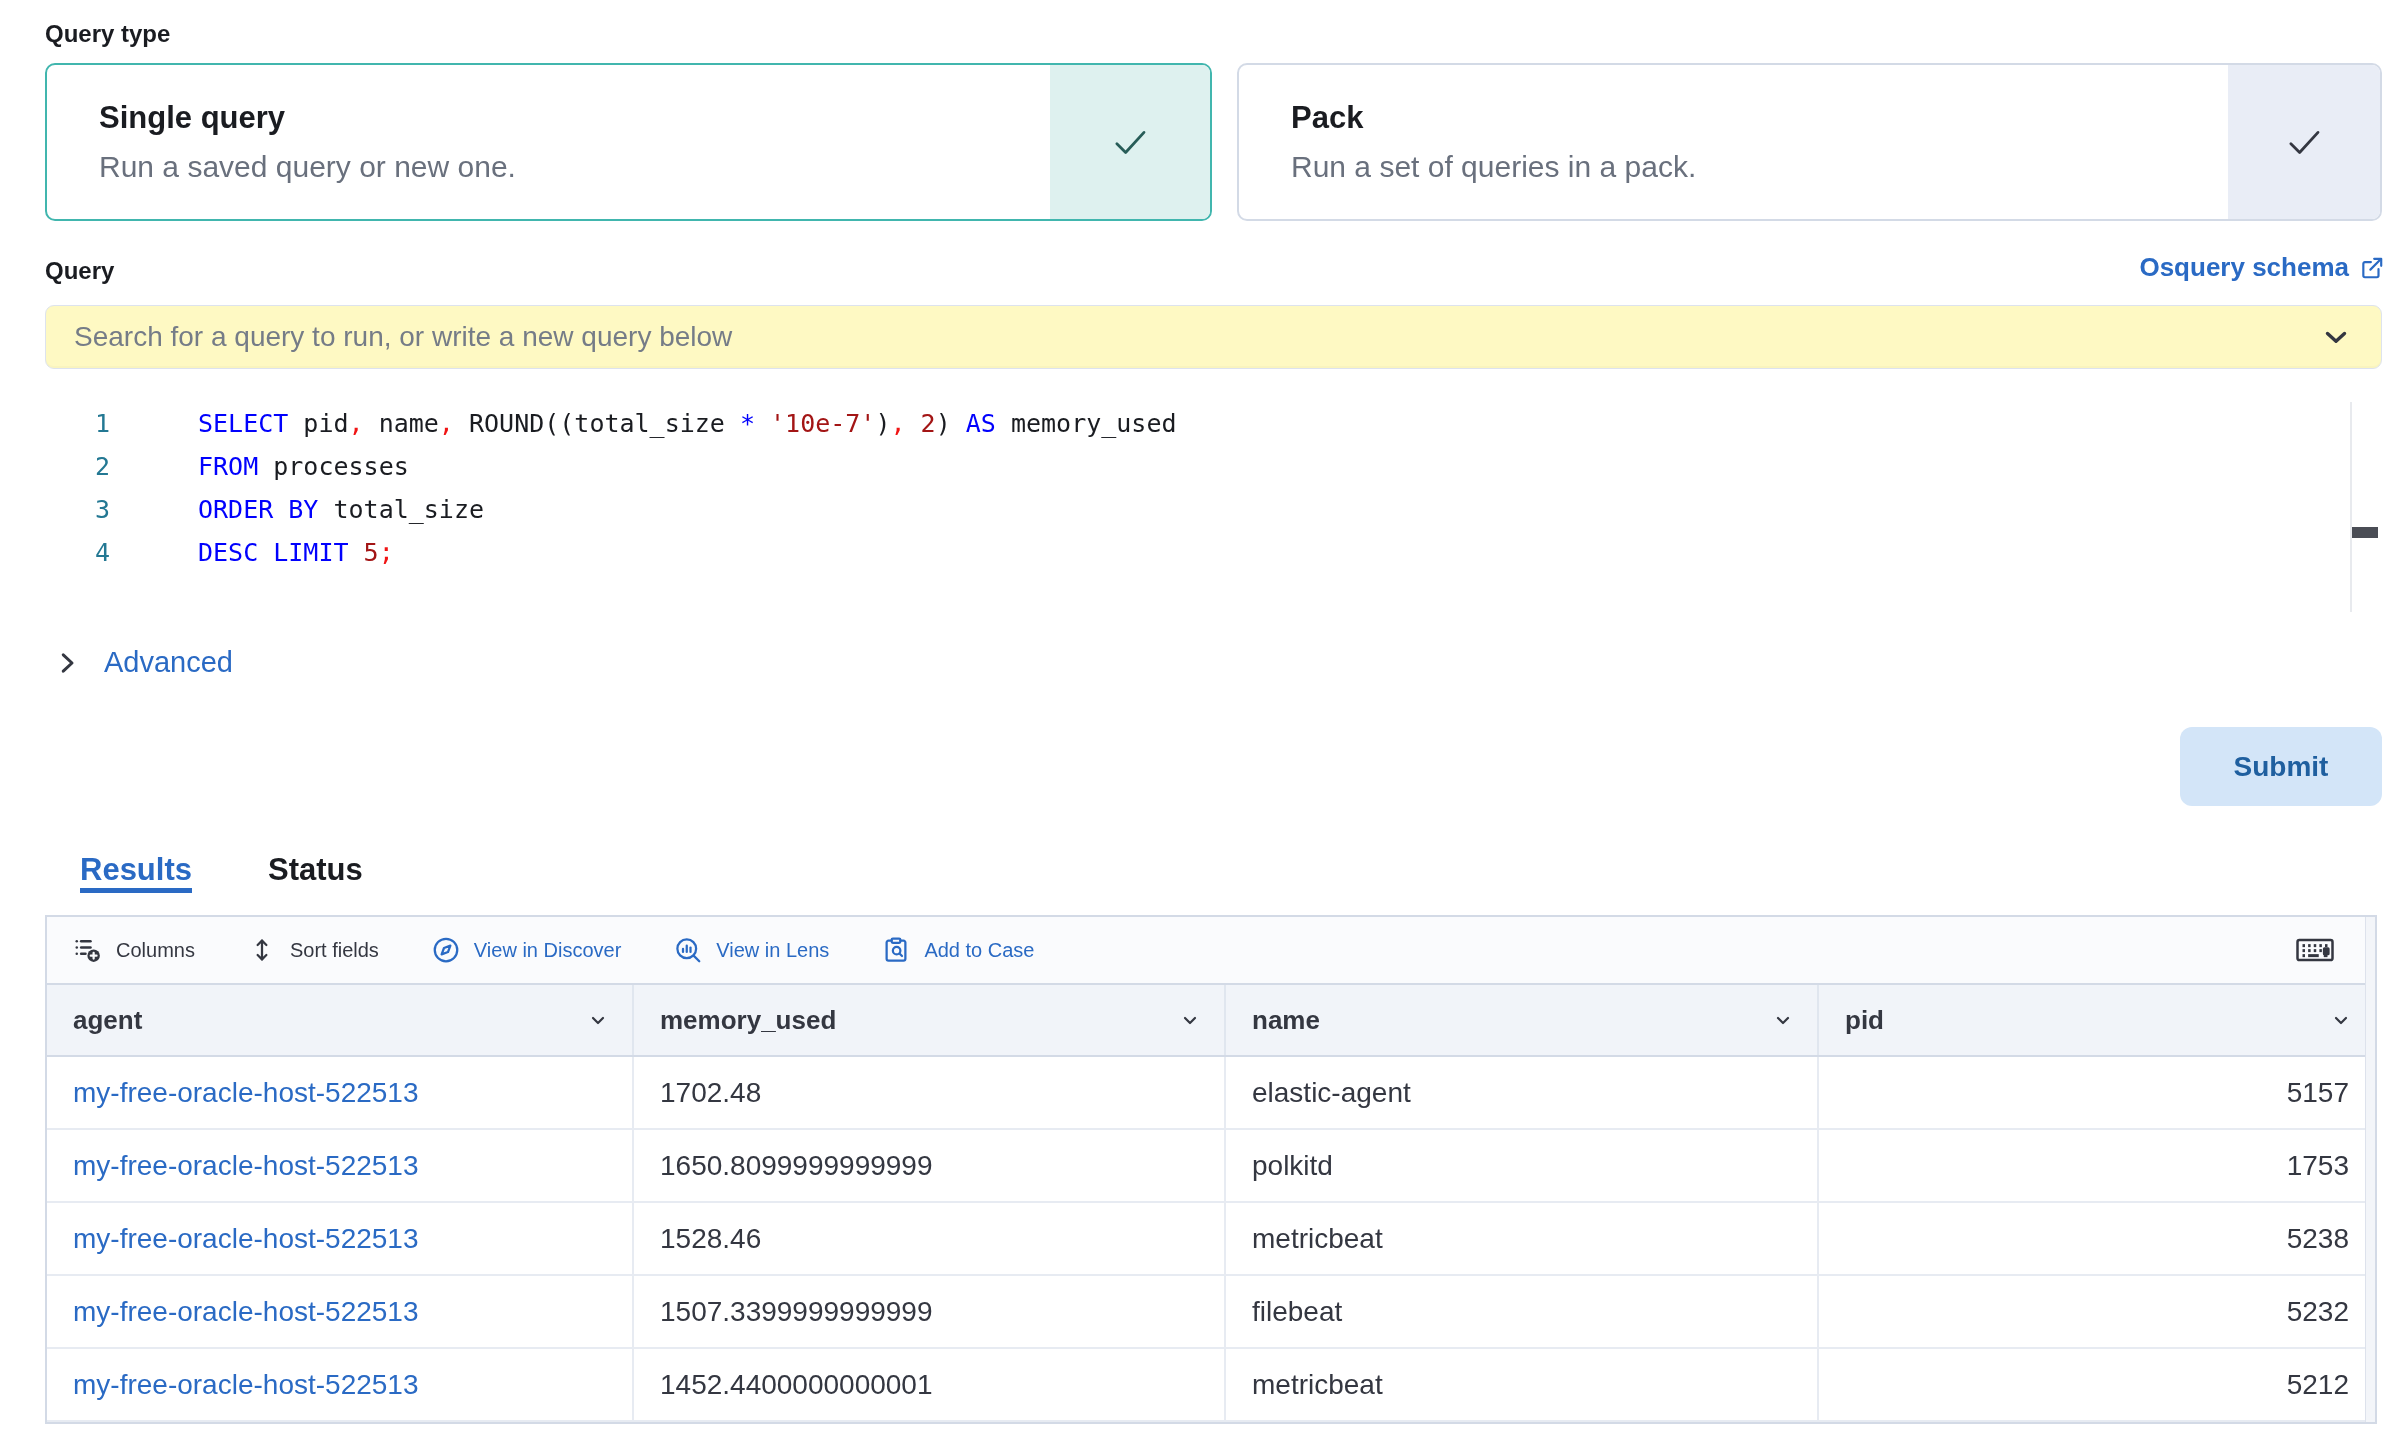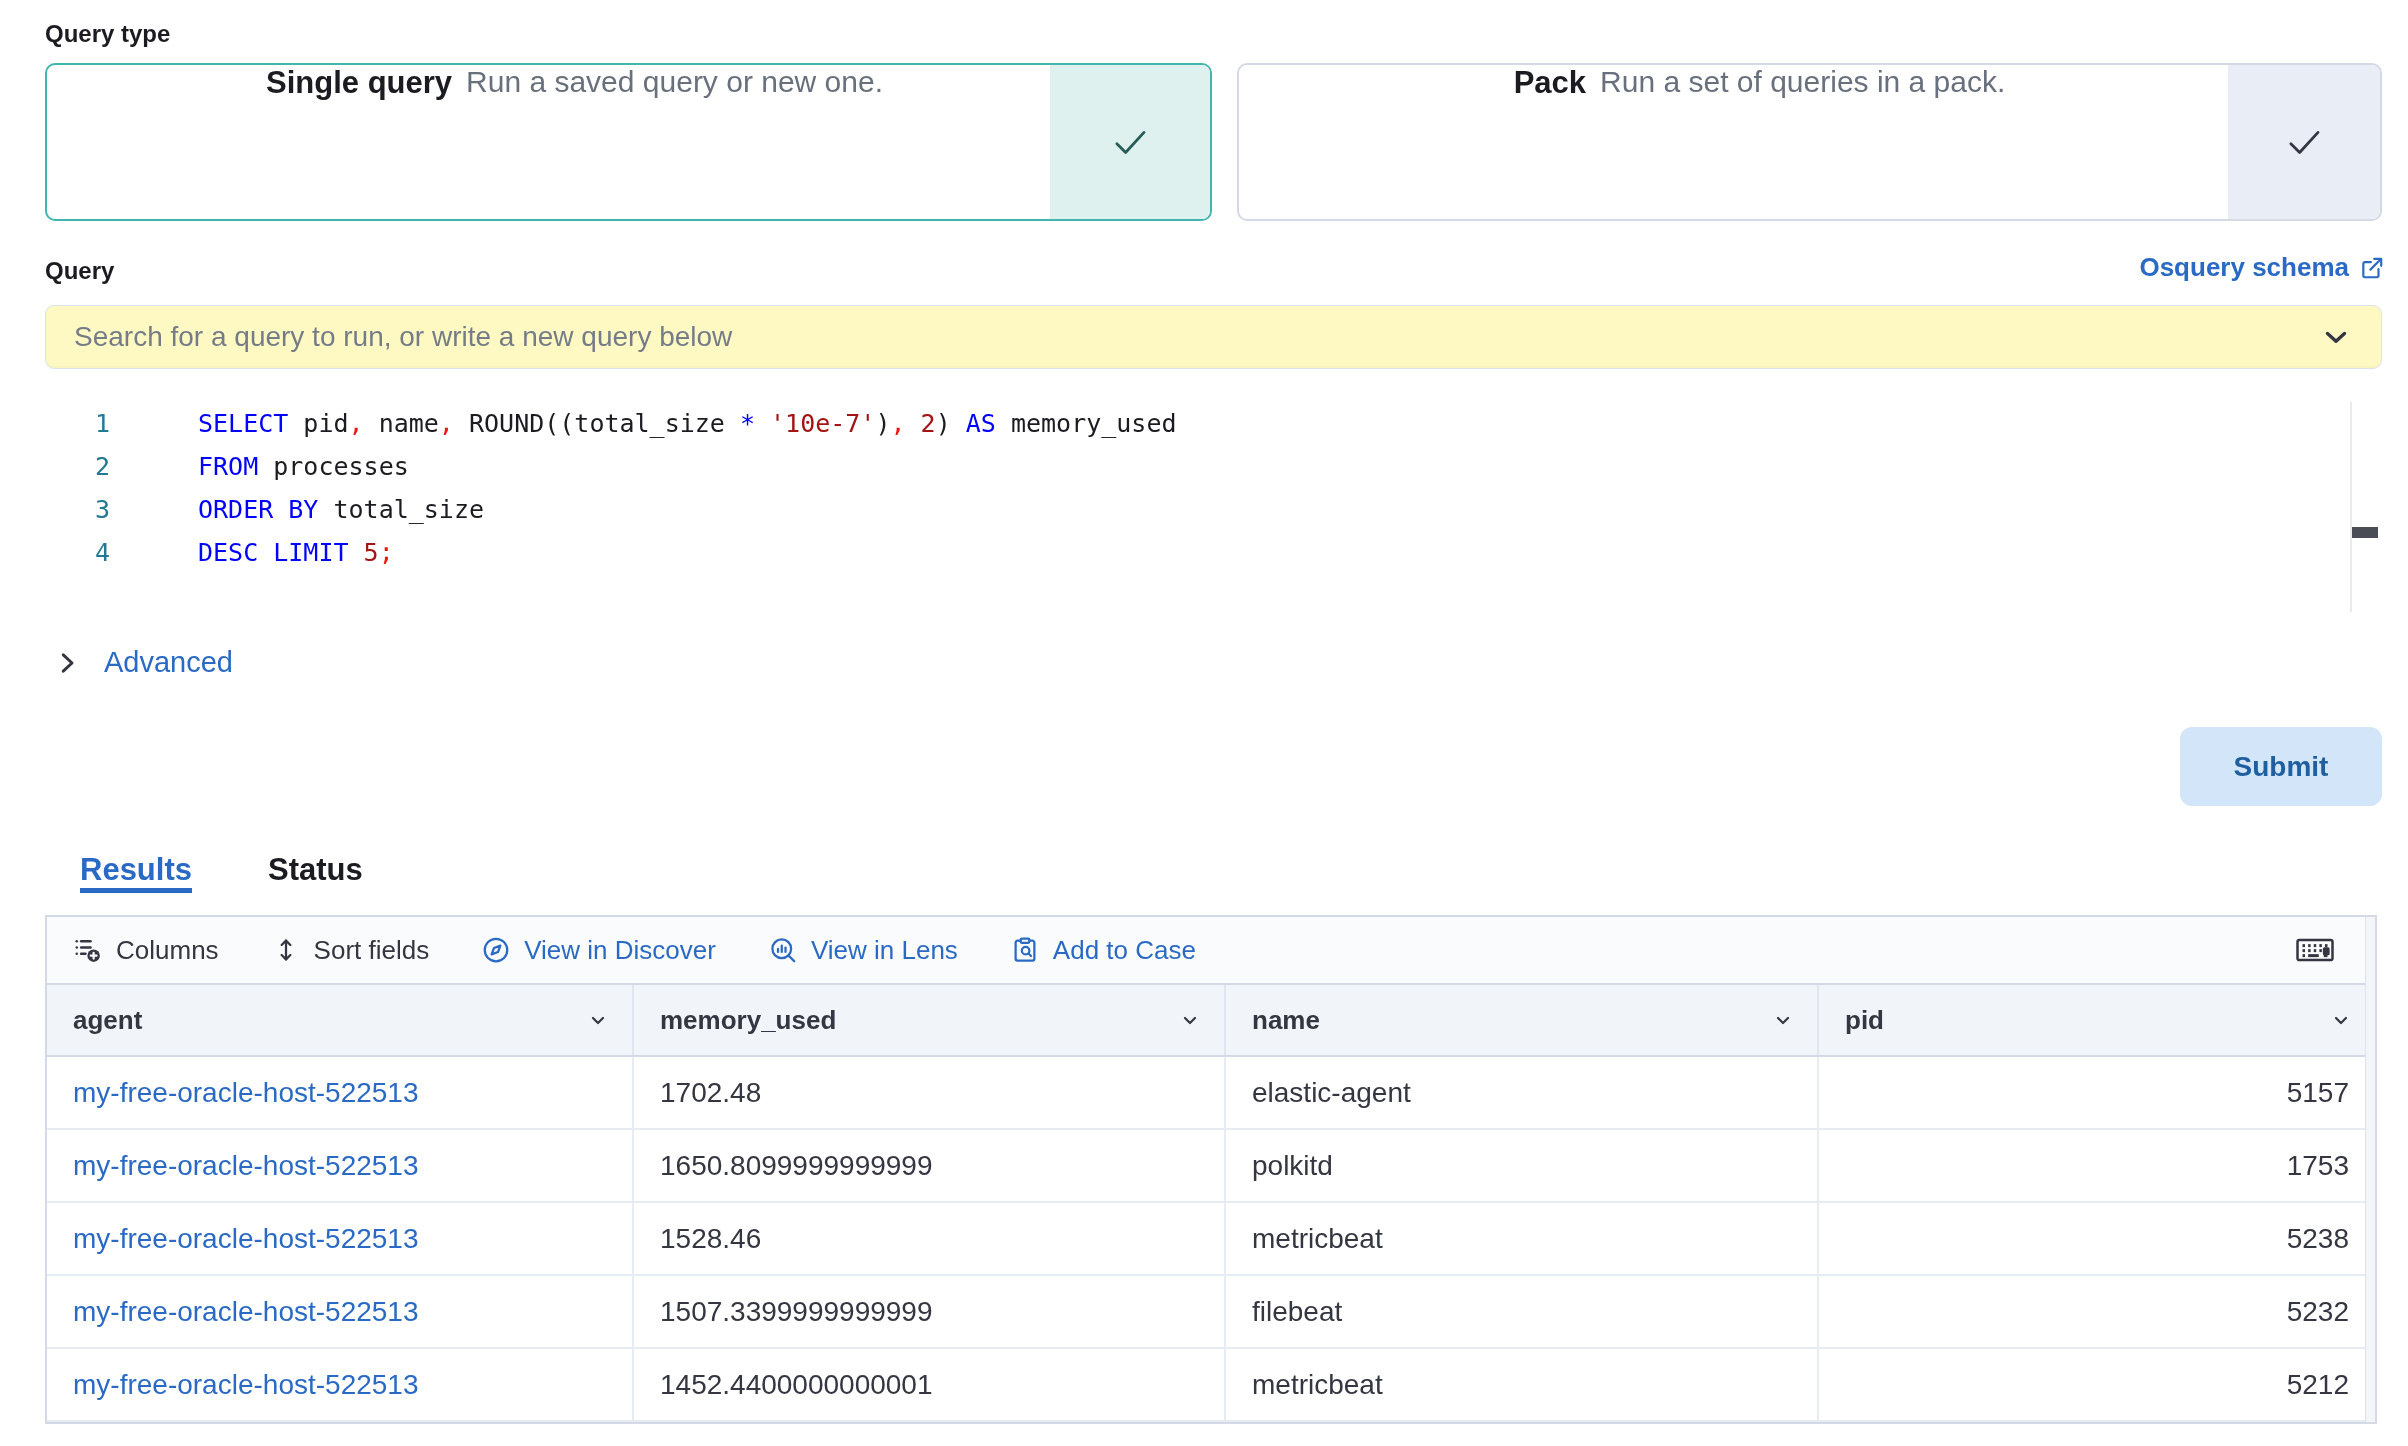--- a/index.html
+++ b/index.html
@@ -27,21 +27,21 @@
   html,body{width:2408px;height:1446px;background:#fff;overflow:hidden;}
   body{font-family:"Liberation Sans",sans-serif;color:var(--text);position:relative;}
   .abs{position:absolute;}
 
   .field-label{font-size:24px;font-weight:700;color:var(--text);}
 
   
   .card{position:absolute;top:63px;height:158px;border-radius:10px;display:flex;overflow:hidden;background:#fff;}
   .card.selected{border:2px solid var(--sel-border);}
   .card.unselected{border:2px solid var(--border);}
-  .card-body{flex:1;display:flex;flex-direction:row;justify-content:center;padding-left:52px;gap:14px;}
+  .card-body{flex:1;display:flex;flex-direction:column;justify-content:center;padding-left:52px;gap:14px;}
   .card-title{font-size:31px;font-weight:700;color:var(--text);}
   .card-desc{font-size:30px;color:var(--muted);}
   .card-check{flex:none;display:flex;align-items:center;justify-content:center;}
   .card.selected .card-check{width:160px;background:var(--sel-check-bg);color:var(--sel-check);}
   .card.unselected .card-check{width:152px;background:var(--unsel-check-bg);color:var(--unsel-check);}
 
   
   .schema-link{display:flex;align-items:center;gap:10px;color:var(--primary);font-size:26px;font-weight:600;cursor:pointer;}
 
   
@@ -70,21 +70,21 @@
 
   
   .tabs{position:absolute;left:68px;top:852px;display:flex;gap:64px;}
   .tab{font-size:31px;font-weight:700;padding-bottom:0;cursor:pointer;margin-left:12px;}
   .tab.active{color:var(--primary);border-bottom:5px solid var(--primary);}
   .tab.inactive{color:var(--text);border-bottom:5px solid transparent;}
 
   
   .grid{position:absolute;left:45px;top:915px;width:2332px;border:2px solid var(--border);background:#fff;}
   .toolbar{height:68px;background:var(--toolbar-bg);border-bottom:2px solid var(--border);display:flex;align-items:center;padding:0 40px 0 26px;gap:52px;}
-  .tool-btn{display:flex;align-items:center;gap:13px;font-size:26px;cursor:pointer;background:none;border:none;font-family:"Liberation Sans",sans-serif;padding:0;}
+  .tool-btn{display:flex;align-items:center;gap:13px;font-size:20px;cursor:pointer;background:none;border:none;font-family:"Liberation Sans",sans-serif;padding:0;}
   .tool-btn.plain{color:#343741;}
   .tool-btn.link{color:var(--primary);}
   .kbd-btn{margin-left:auto;background:none;border:none;cursor:pointer;color:#343741;display:flex;align-items:center;}
 
   .hrow{display:flex;height:72px;background:var(--header-bg);border-bottom:2px solid var(--border);}
   .hcell{display:flex;align-items:center;justify-content:space-between;padding:0 22px 0 26px;font-size:26px;font-weight:700;color:#343741;border-right:2px solid #e0e6ef;cursor:pointer;}
   .hcell:last-child{border-right:none;}
   .hcell svg{color:#343741;flex:none;}
 
   .brow{display:flex;height:73px;border-bottom:2px solid var(--row-border);}

